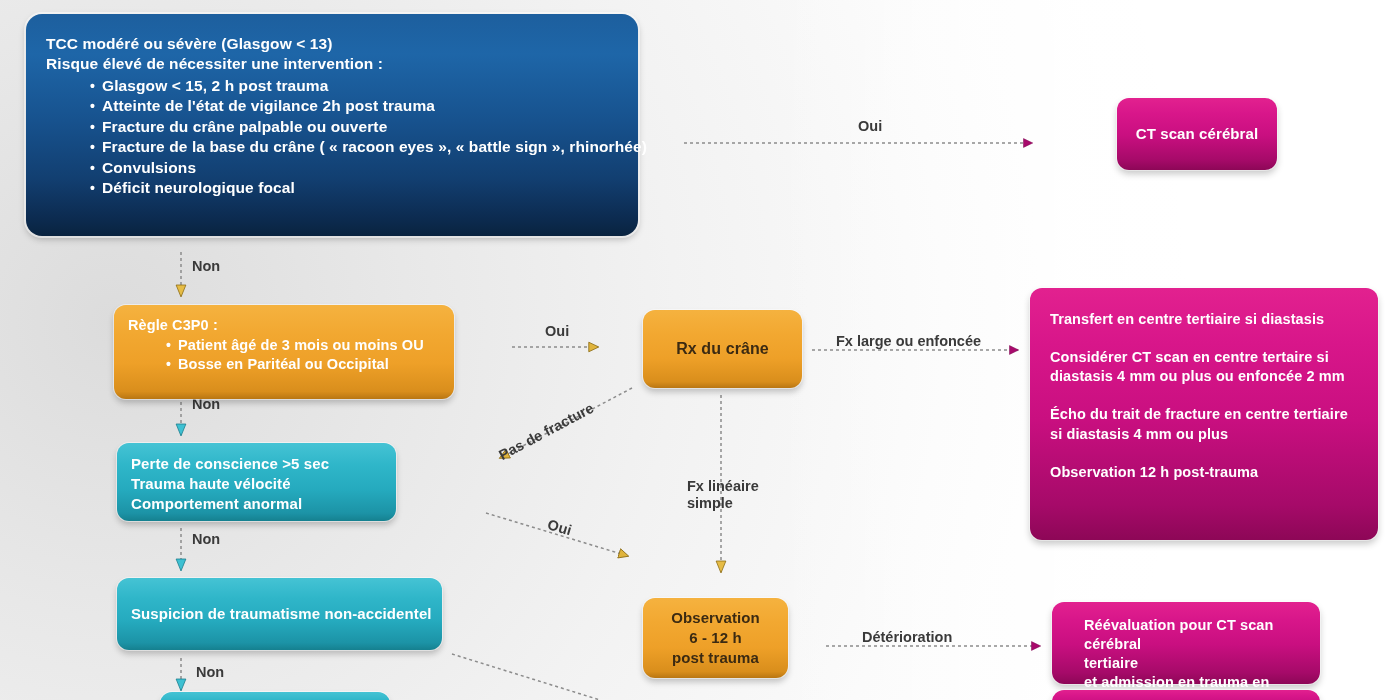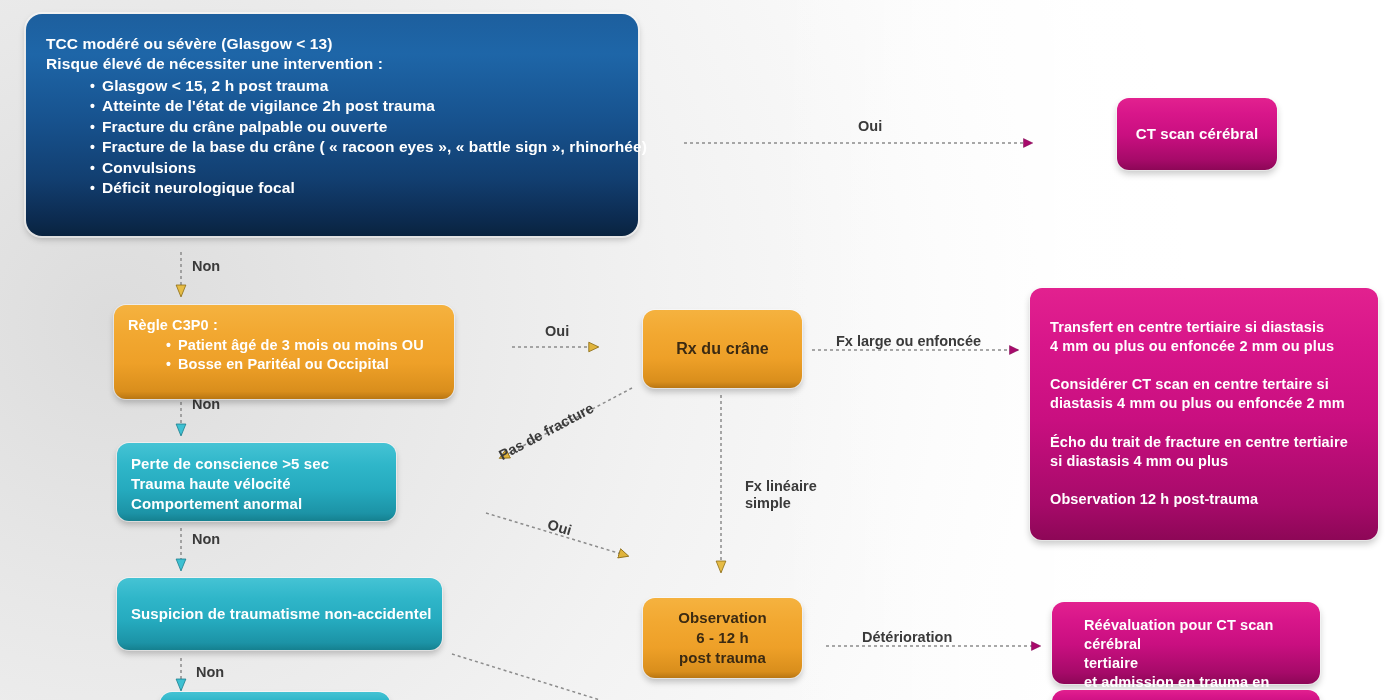--- a/index.html
+++ b/index.html
@@ -60,21 +60,21 @@
     left:114px;top:305px;width:340px;height:94px;
     padding:11px 12px 8px 14px;font-size:14.5px;
   }
   .n-c3p0 .bullets{margin:1px 0 0 38px;}
   .n-rx{
     left:643px;top:310px;width:159px;height:78px;
     display:flex;align-items:center;justify-content:center;
     color:#3b2a12;font-size:16px;
   }
   .n-obs{
-    left:643px;top:598px;width:159px;height:80px;
+    left:643px;top:598px;width:145px;height:80px;
     display:flex;flex-direction:column;align-items:center;justify-content:center;
     color:#3b2a12;font-size:15px;text-align:center;
   }
   .n-obs div{white-space:nowrap;}
 
   
   .teal{
     background:linear-gradient(to bottom,#45c3d4 0%,#2fb6c9 28%,#25aabe 60%,#1c93a6 90%,#15808f 100%);
     box-shadow:0 0 0 1px rgba(255,255,255,.5), 0 4px 6px rgba(0,0,0,.22);
   }
@@ -94,21 +94,21 @@
   .magenta{
     background:linear-gradient(to bottom,#e2218f 0%,#d8168a 22%,#c90f80 52%,#a60a69 86%,#8d0757 100%);
     box-shadow:0 0 0 1px rgba(255,255,255,.45), 0 4px 7px rgba(0,0,0,.22);
   }
   .n-ct{
     left:1102px;top:98px;width:160px;height:72px;
     display:flex;align-items:center;justify-content:center;font-size:15px;margin-left:15px;
   }
   .n-transfert{
     left:1030px;top:288px;width:348px;height:252px;
-    padding:30px 20px;font-size:14.5px;
+    padding:22px 20px;font-size:14.5px;
   }
   .n-transfert .grp{margin-bottom:19px;}
   .n-transfert .grp:last-child{margin-bottom:0;}
   .n-reeval{
     left:1052px;top:602px;width:268px;height:82px;
     padding:14px 32px;font-size:14.5px;
   }
   .n-bottom-magenta{
     left:1052px;top:690px;width:268px;height:26px;
   }
@@ -223,21 +223,20 @@
     <div>post trauma</div>
   </div>
 
   <div class="node magenta n-ct">
     <span>CT scan cérébral</span>
   </div>
 
   <div class="node magenta n-transfert">
     <div class="grp">
       <div>Transfert en centre tertiaire si diastasis</div>
-      <div>4 mm ou plus ou enfoncée 2 mm ou plus</div>
     </div>
     <div class="grp">
       <div>Considérer CT scan en centre tertaire si</div>
       <div>diastasis 4 mm ou plus ou enfoncée 2 mm</div>
     </div>
     <div class="grp">
       <div>Écho du trait de fracture en centre tertiaire</div>
       <div>si diastasis 4 mm ou plus</div>
     </div>
     <div class="grp">
@@ -253,20 +252,20 @@
 
   <div class="node magenta n-bottom-magenta"></div>
 
   <div class="layer">
     <div class="elabel" style="left:858px;top:118px;">Oui</div>
     <div class="elabel" style="left:192px;top:258px;">Non</div>
     <div class="elabel" style="left:545px;top:323px;">Oui</div>
     <div class="elabel" style="left:192px;top:396px;">Non</div>
     <div class="elabel" style="left:836px;top:333px;">Fx large ou enfoncée</div>
     <div class="elabel rot-neg" style="left:500px;top:448px;">Pas de fracture</div>
-    <div class="elabel two" style="left:745px;top:478px;"><span>Fx linéaire</span><br><span>simple</span></div>
+    <div class="elabel two" style="left:687px;top:478px;"><span>Fx linéaire</span><br><span>simple</span></div>
     <div class="elabel rot-pos" style="left:548px;top:516px;">Oui</div>
     <div class="elabel" style="left:192px;top:531px;">Non</div>
     <div class="elabel" style="left:196px;top:664px;">Non</div>
     <div class="elabel" style="left:862px;top:629px;">Détérioration</div>
   </div>
 
 </div>
 
 </body></html>

